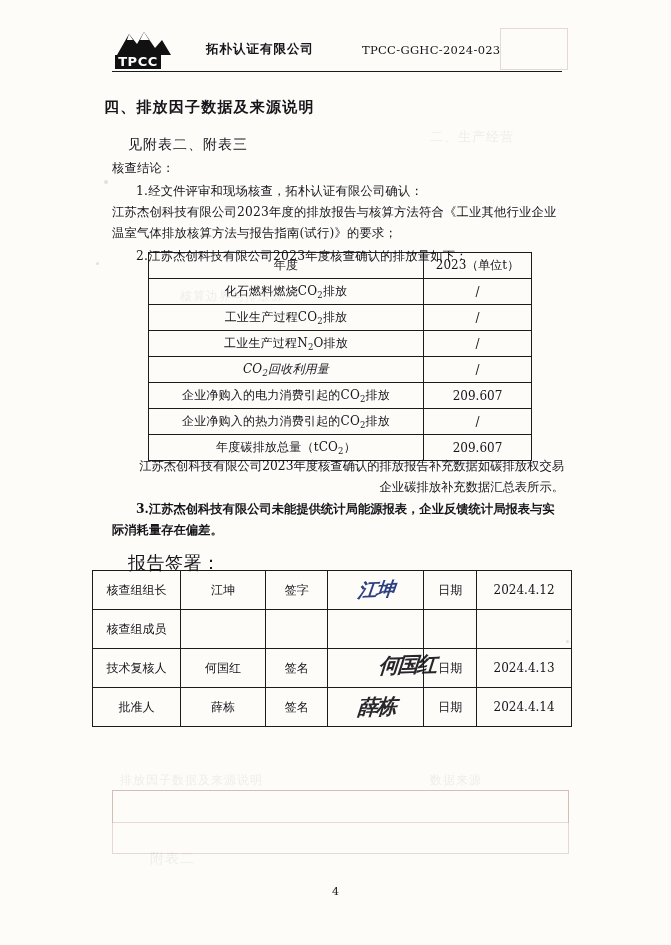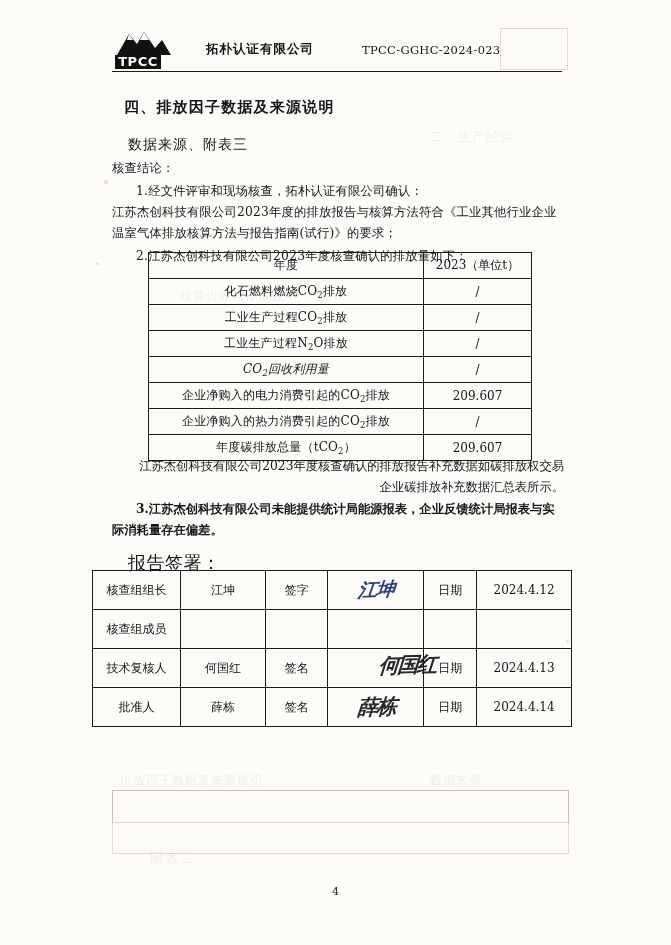--- a/index.html
+++ b/index.html
@@ -92,21 +92,21 @@
   .hdr-code {
     font-size: 11.5px;
     margin-left: 48px;
     font-family: "DejaVu Serif", serif;
     letter-spacing: 0.3px;
   }
 
   
   .sec-title {
     position: absolute;
-    left: 124px;
+    left: 104px;
     top: 98px;
     font-size: 15px;
     font-weight: bold;
     letter-spacing: 1.2px;
   }
   .subline {
     position: absolute;
     left: 128px;
     top: 136px;
     font-size: 14px;
@@ -252,21 +252,21 @@
           <polygon points="29,2 34,10 25,10" fill="#fff"></polygon>
         </svg>
       </div>
       <div class="logo-text">TPCC</div>
     </div>
     <div class="hdr-name">拓朴认证有限公司</div>
     <div class="hdr-code">TPCC-GGHC-2024-023</div>
   </div>
 
   <div class="sec-title">四、排放因子数据及来源说明</div>
-  <div class="subline">数据来源、附表三</div>
+  <div class="subline">见附表二、附表三</div>
 
   <div class="para-wrap">
     <p class="p0">核查结论：</p>
     <p class="p-ind">1.经文件评审和现场核查，拓朴认证有限公司确认：</p>
     <p class="p0">江苏杰创科技有限公司2023年度的排放报告与核算方法符合《工业其他行业企业温室气体排放核算方法与报告指南(试行)》的要求；</p>
     <p class="p-ind">2.江苏杰创科技有限公司2023年度核查确认的排放量如下：</p>
   </div>
 
   <table class="etable">
     <tbody>

